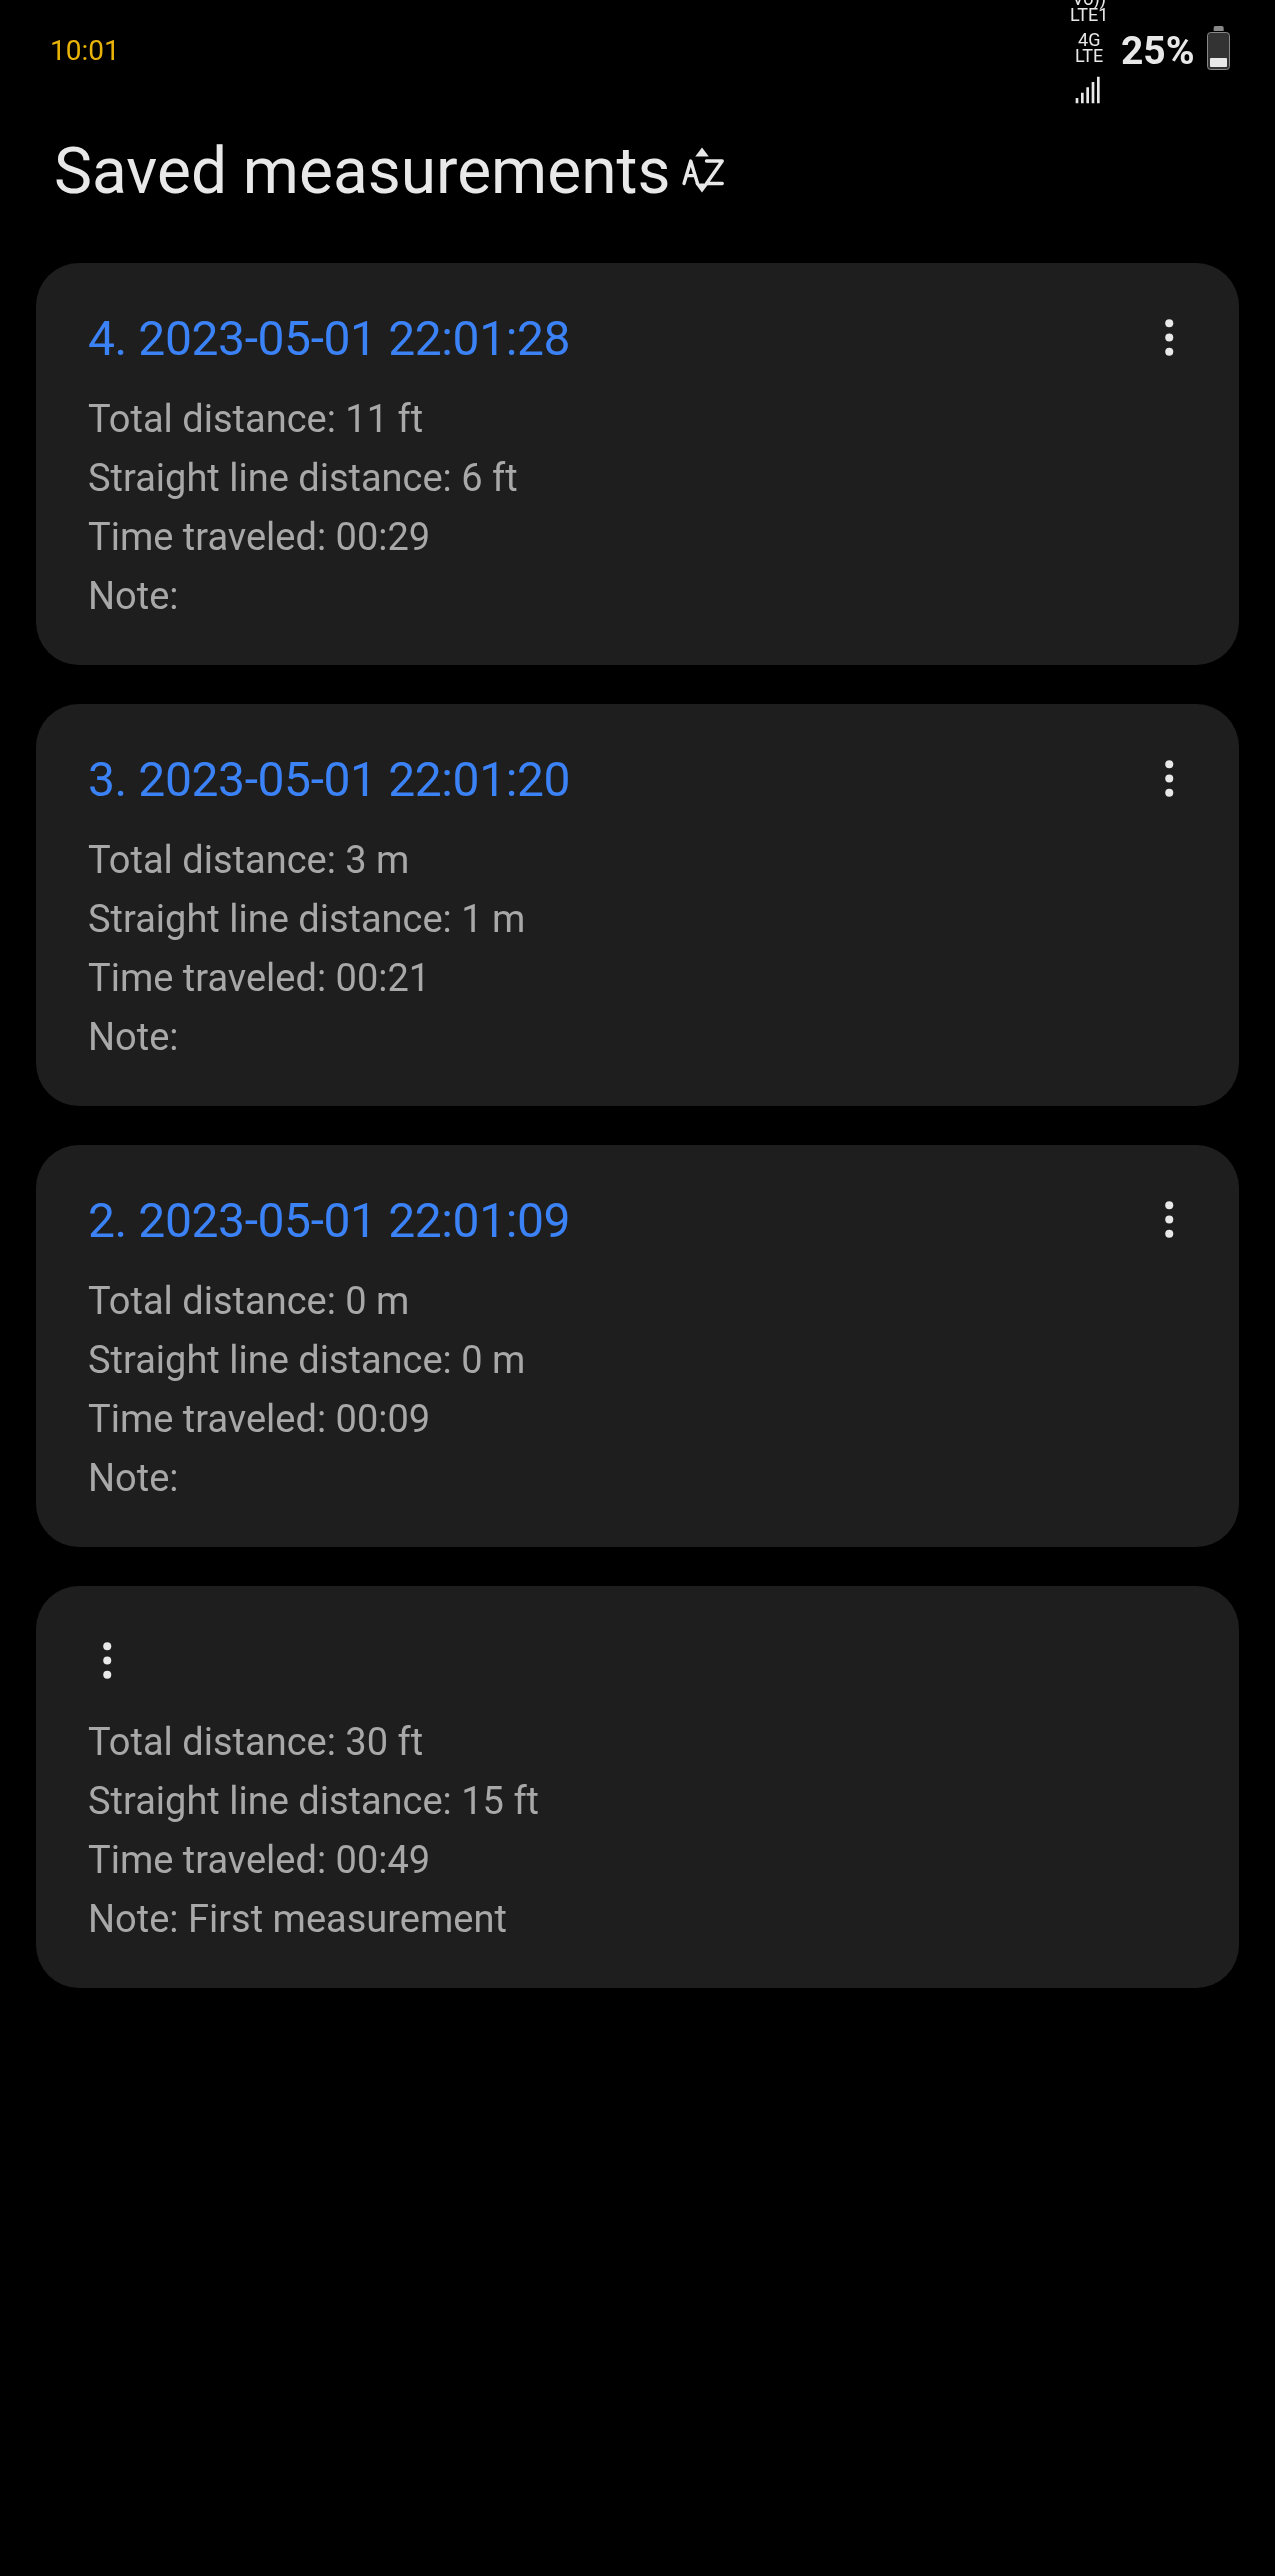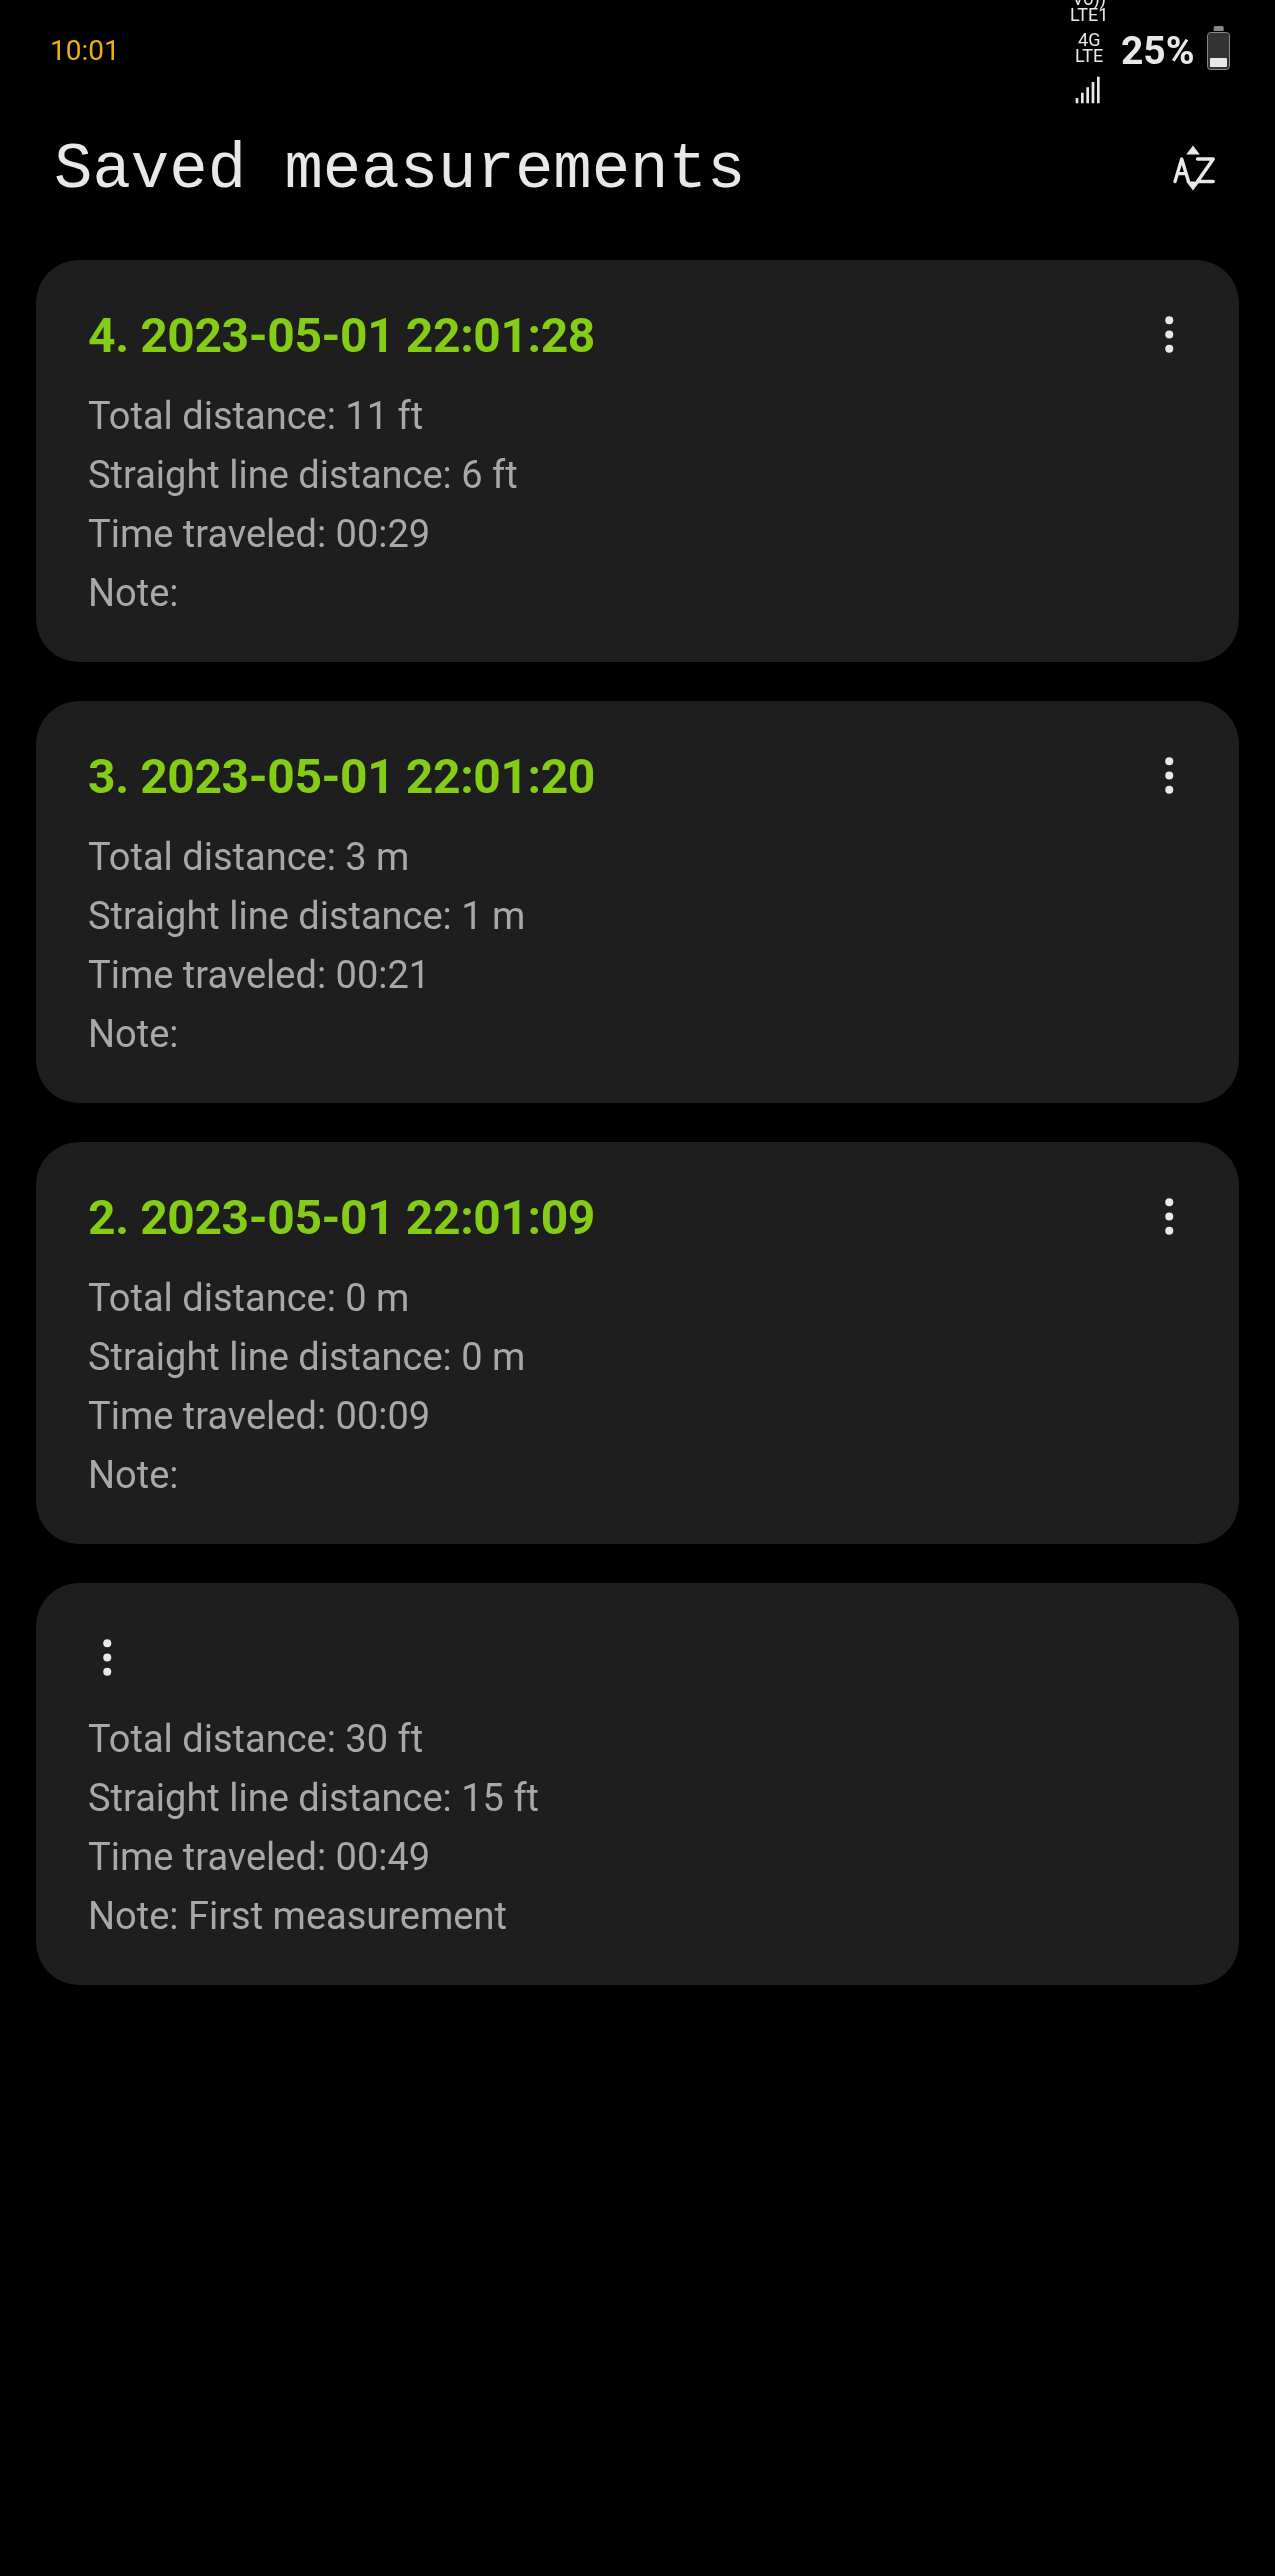--- a/index.html
+++ b/index.html
@@ -71,24 +71,22 @@
       position: absolute;
       bottom: 1.8px;
       left: 1.8px;
       right: 1.8px;
       height: 25%;
       background: #e8e8e8;
       border-radius: 0.9px;
     }
     .header {
       display: flex;
-      justify-content: space-between;
       align-items: center;
       padding: 45px 50px 27px 54px;
-      font-family: Liberation Mono, monospace;
     }
     .page-title {
       font-size: 64px;
       font-weight: 400;
       color: #e8e8e8;
     }
     .sort-icon {
       width: 64px;
       height: 64px;
       display: flex;
@@ -109,22 +107,22 @@
       padding: 47px 50px 47px 52px;
       position: relative;
     }
     .card-header {
       display: flex;
       justify-content: space-between;
       align-items: flex-start;
     }
     .card-title {
       font-size: 48px;
-      font-weight: 700;
-      color: #84cc16;
+      font-weight: 400;
+      color: #3b82f6;
       letter-spacing: -0.4px;
     }
     .more-button {
       width: 39px;
       height: 57px;
       display: flex;
       align-items: center;
       justify-content: center;
       cursor: pointer;
     }

